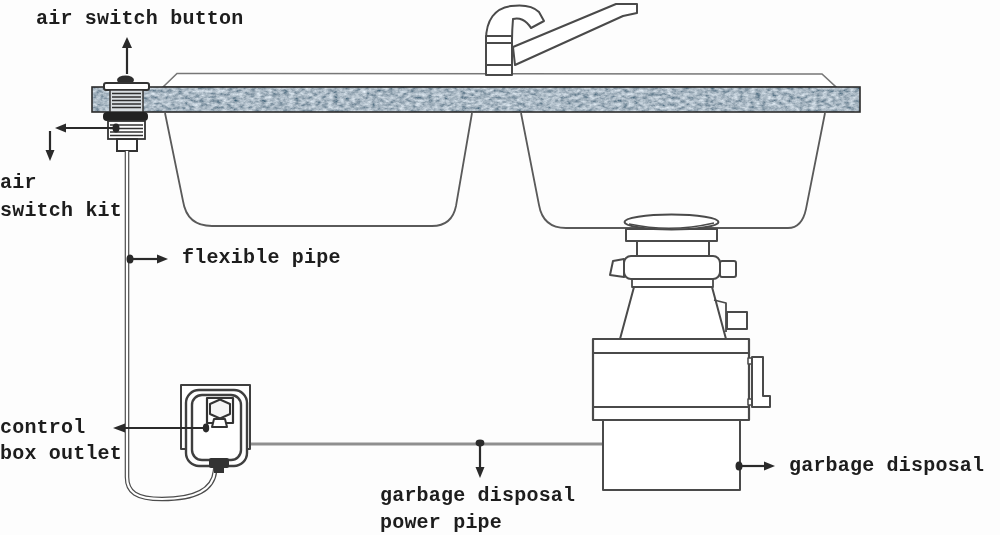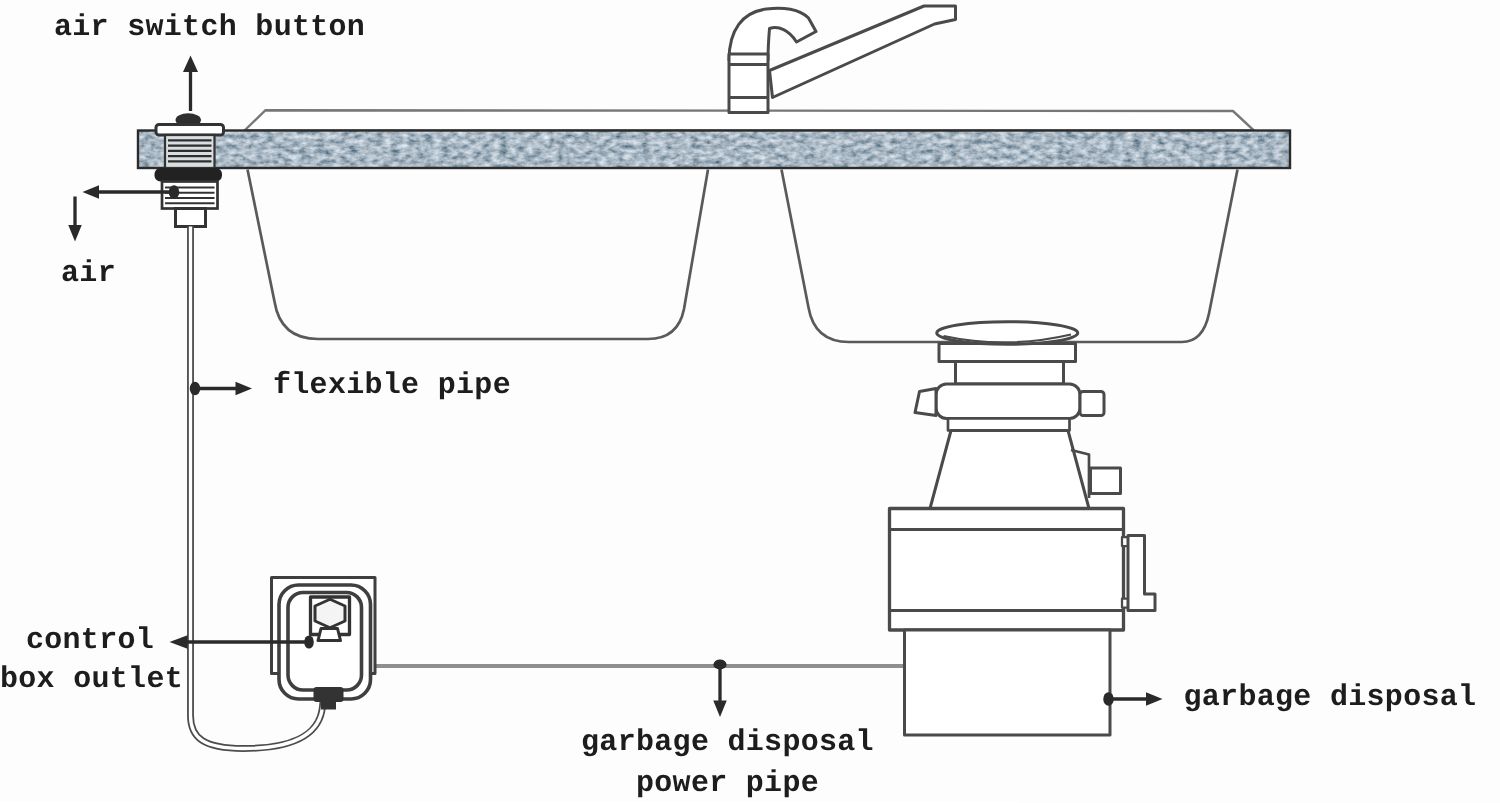--- a/index.html
+++ b/index.html
@@ -7,21 +7,21 @@
     position:relative;width:1000px;height:535px;background:#fdfdfd;
     font-family:Liberation Mono, monospace;overflow:hidden;
   }
   #art{position:absolute;left:0;top:0;}
   .lbl{
     position:absolute;
     font-weight:700;font-size:20px;line-height:22px;color:#1d1d1d;
     letter-spacing:.2px;white-space:nowrap;
   }
   .lbl .ln{display:block;}
-  .center{text-align:center;}
+  .center{text-align:left;}
 </style>
 </head>
 <body>
 
 <div id="stage">
 
   <svg id="art" width="1000" height="535" viewBox="0 0 1000 535">
     <defs>
       <filter id="granite" x="0%" y="0%" width="100%" height="100%">
         <feTurbulence type="fractalNoise" baseFrequency="0.18 0.30" numOctaves="4" seed="11" result="noise"></feTurbulence>
@@ -150,20 +150,21 @@
         <polygon points="775,466 764,461.5 764,470.5" stroke="none"></polygon>
       </g>
     </g>
   </svg>
 
   <div class="lbl" style="left:36px;top:8px;">air switch button</div>
 
 
   <div class="lbl center" style="left:0px;top:169px;width:118px;line-height:28px;">
     <span class="ln">air</span>
+    <span class="ln">switch kit</span>
   </div>
 
   <div class="lbl center" style="left:0px;top:415px;width:120px;line-height:26px;">
     <span class="ln">control</span>
     <span class="ln">box outlet</span>
   </div>
 
   <div class="lbl" style="left:182px;top:247px;">flexible pipe</div>
 
   <div class="lbl center" style="left:380px;top:482px;width:210px;line-height:27px;">

